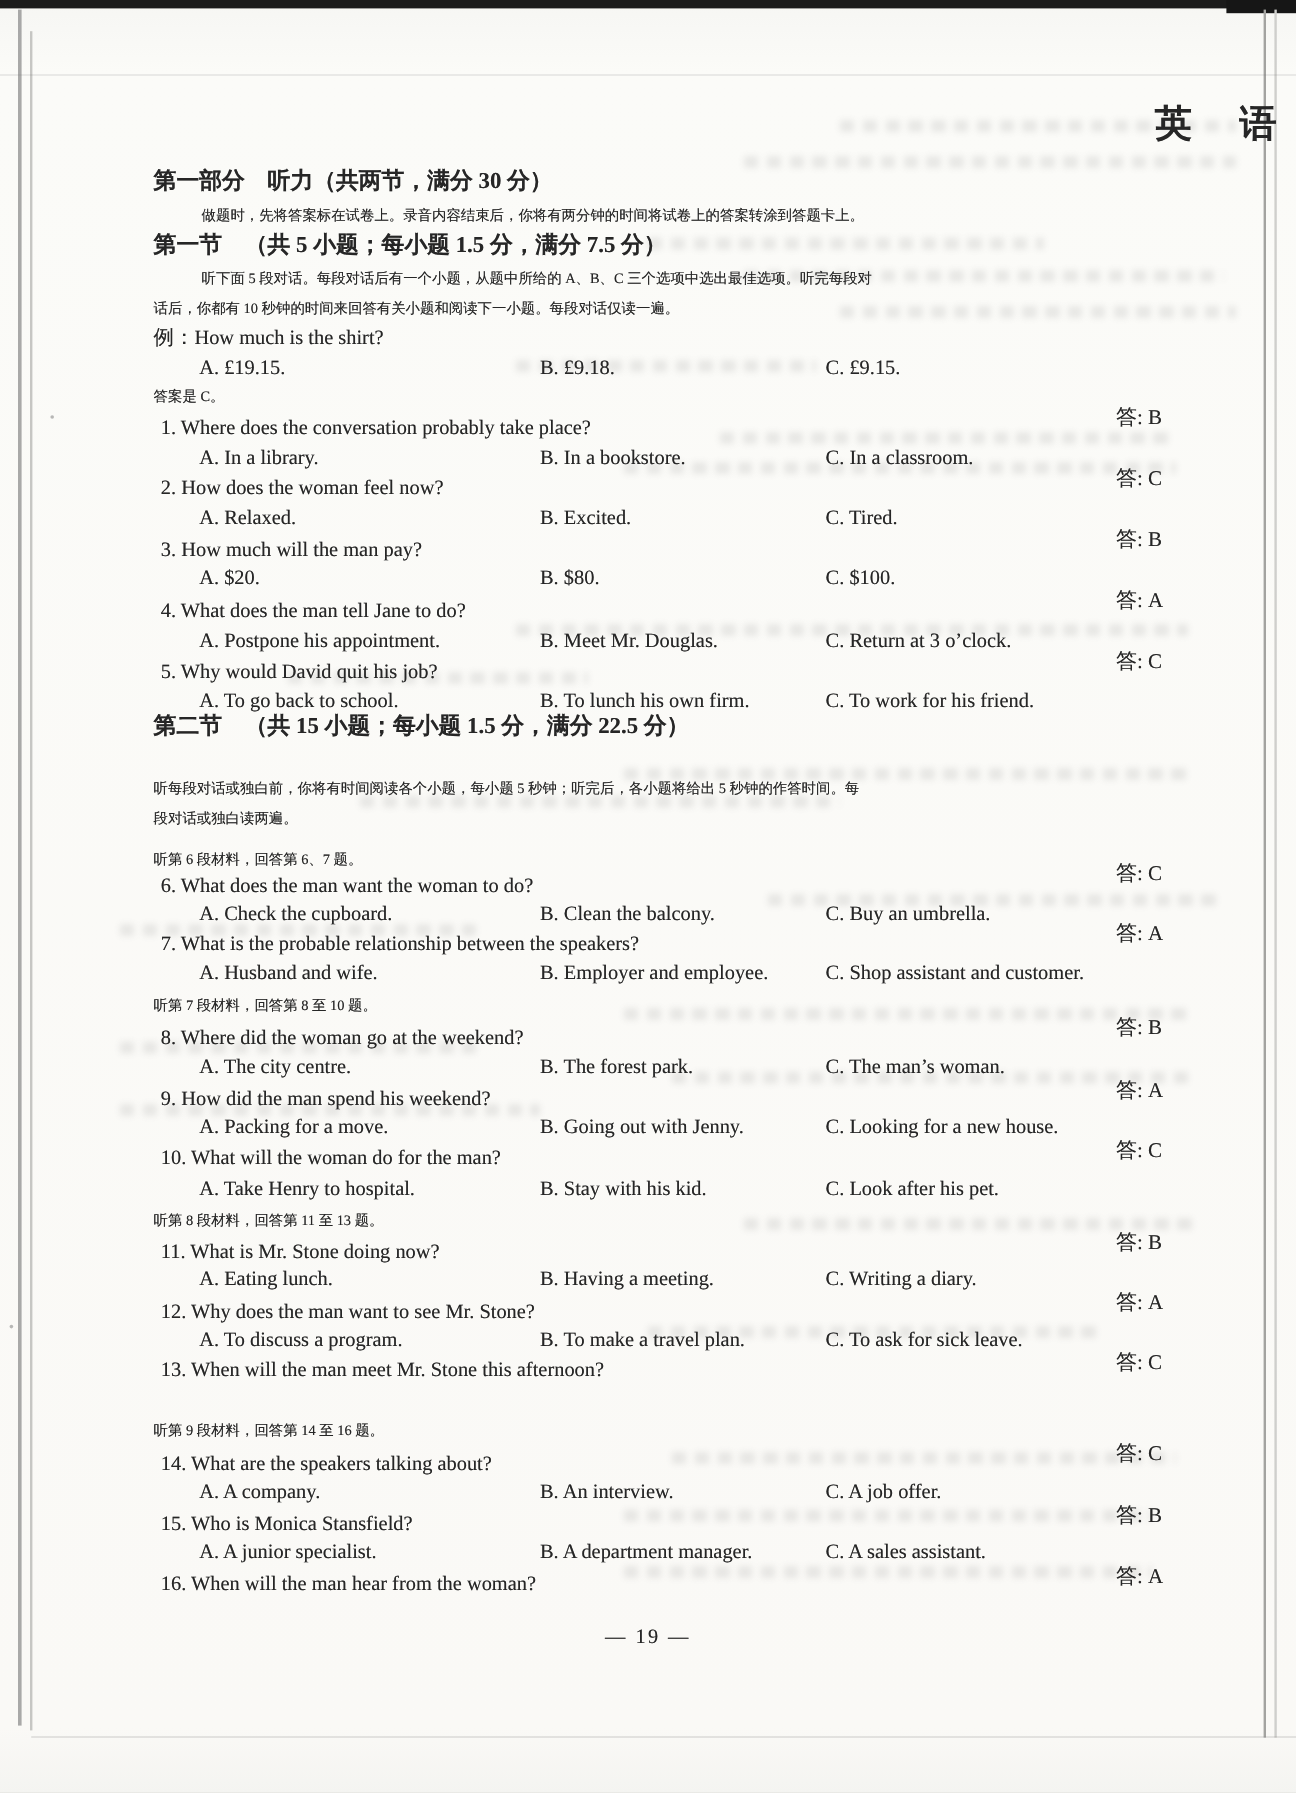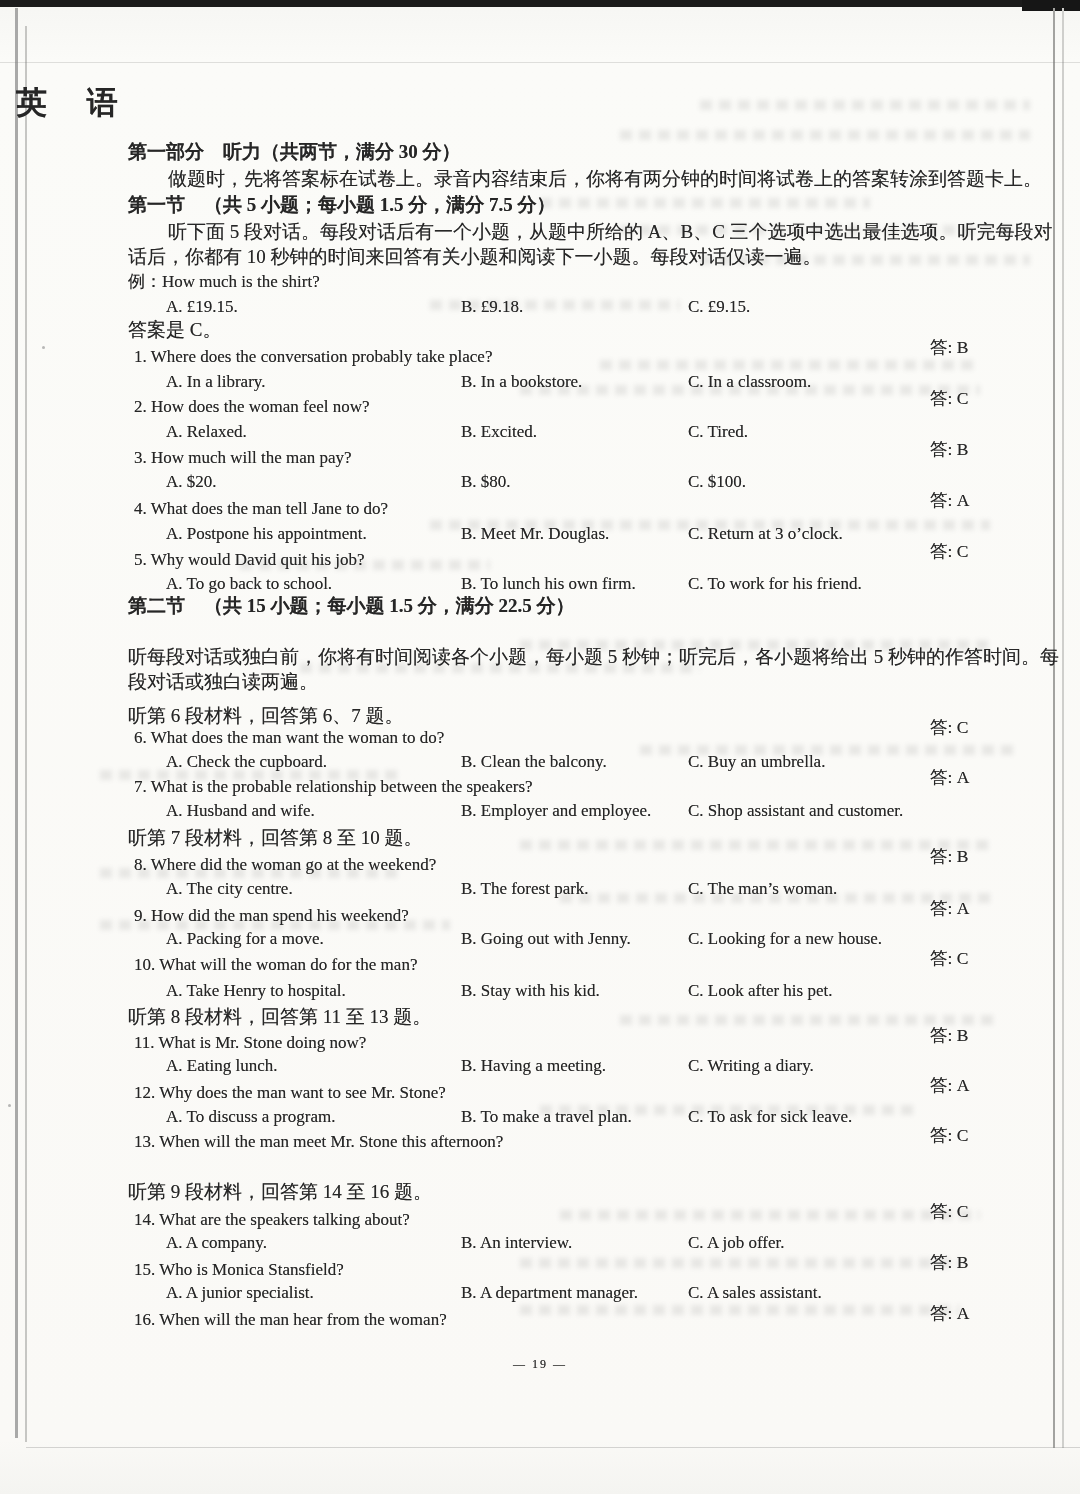--- a/index.html
+++ b/index.html
@@ -4,34 +4,34 @@
 <style>
   html,body{margin:0;padding:0;background:#d9d9d5;}
   .page{
     position:relative;width:1080px;height:1494px;overflow:hidden;
     background:linear-gradient(180deg,#f6f6f3 0px,#fbfbf8 60px,#faf9f6 1440px,#f4f4f1 1494px);
     font-family:"Liberation Serif","DejaVu Serif",serif;
     color:#262626;
   }
   .line{position:absolute;white-space:nowrap;font-size:17px;line-height:22px;
         text-shadow:0 0 0.5px rgba(50,50,50,0.55);}
-  .cn{font-size:19px;}
+  .cn{font-size:12px;}
   .hd{font-size:19px;font-weight:600;}
   .indent{left:168px;}
   .flush{left:128px;}
   .q{left:134px;}
   .ans{left:930px;font-size:17.5px;}
   .opts{left:0;width:977px;height:22px;}
   .opts span{position:absolute;white-space:nowrap;}
   .oA{left:166px;}
-  .oB{left:461px;}
+  .oB{left:450px;}
   .oC{left:688px;}
-  .title{left:0;width:1080px;text-align:left;font-size:31px;font-weight:700;
+  .title{left:0;width:1080px;text-align:right;font-size:31px;font-weight:700;
          letter-spacing:16px;text-indent:16px;}
-  .pageno{left:0;width:1080px;text-align:center;font-size:12px;letter-spacing:2px;}
+  .pageno{left:0;width:1080px;text-align:center;font-size:17px;letter-spacing:2px;}
   
   .edge-top{position:absolute;top:0;left:0;width:1080px;height:7px;background:#1b1b1b;}
   .corner-mark{position:absolute;top:0;left:1022px;width:58px;height:11px;background:#161616;}
   .edge-left-dark{position:absolute;top:8px;left:15px;width:3px;height:1430px;background:#8d8d8d;opacity:.75;}
   .edge-left-light{position:absolute;top:26px;left:25px;width:2px;height:1416px;background:#c6c6c3;}
   .edge-right-1{position:absolute;top:8px;left:1053px;width:2px;height:1440px;background:#a3a3a0;}
   .edge-right-2{position:absolute;top:8px;left:1062px;width:2px;height:1440px;background:#cfcfcc;}
   .crease-top{position:absolute;top:62px;left:0;width:1080px;height:1px;background:rgba(120,120,120,.22);}
   .crease-bottom{position:absolute;top:1447px;left:26px;width:1054px;height:1px;background:rgba(130,130,130,.32);}
   .speck{position:absolute;width:3px;height:3px;border-radius:50%;background:#8a8a8a;opacity:.6;}

